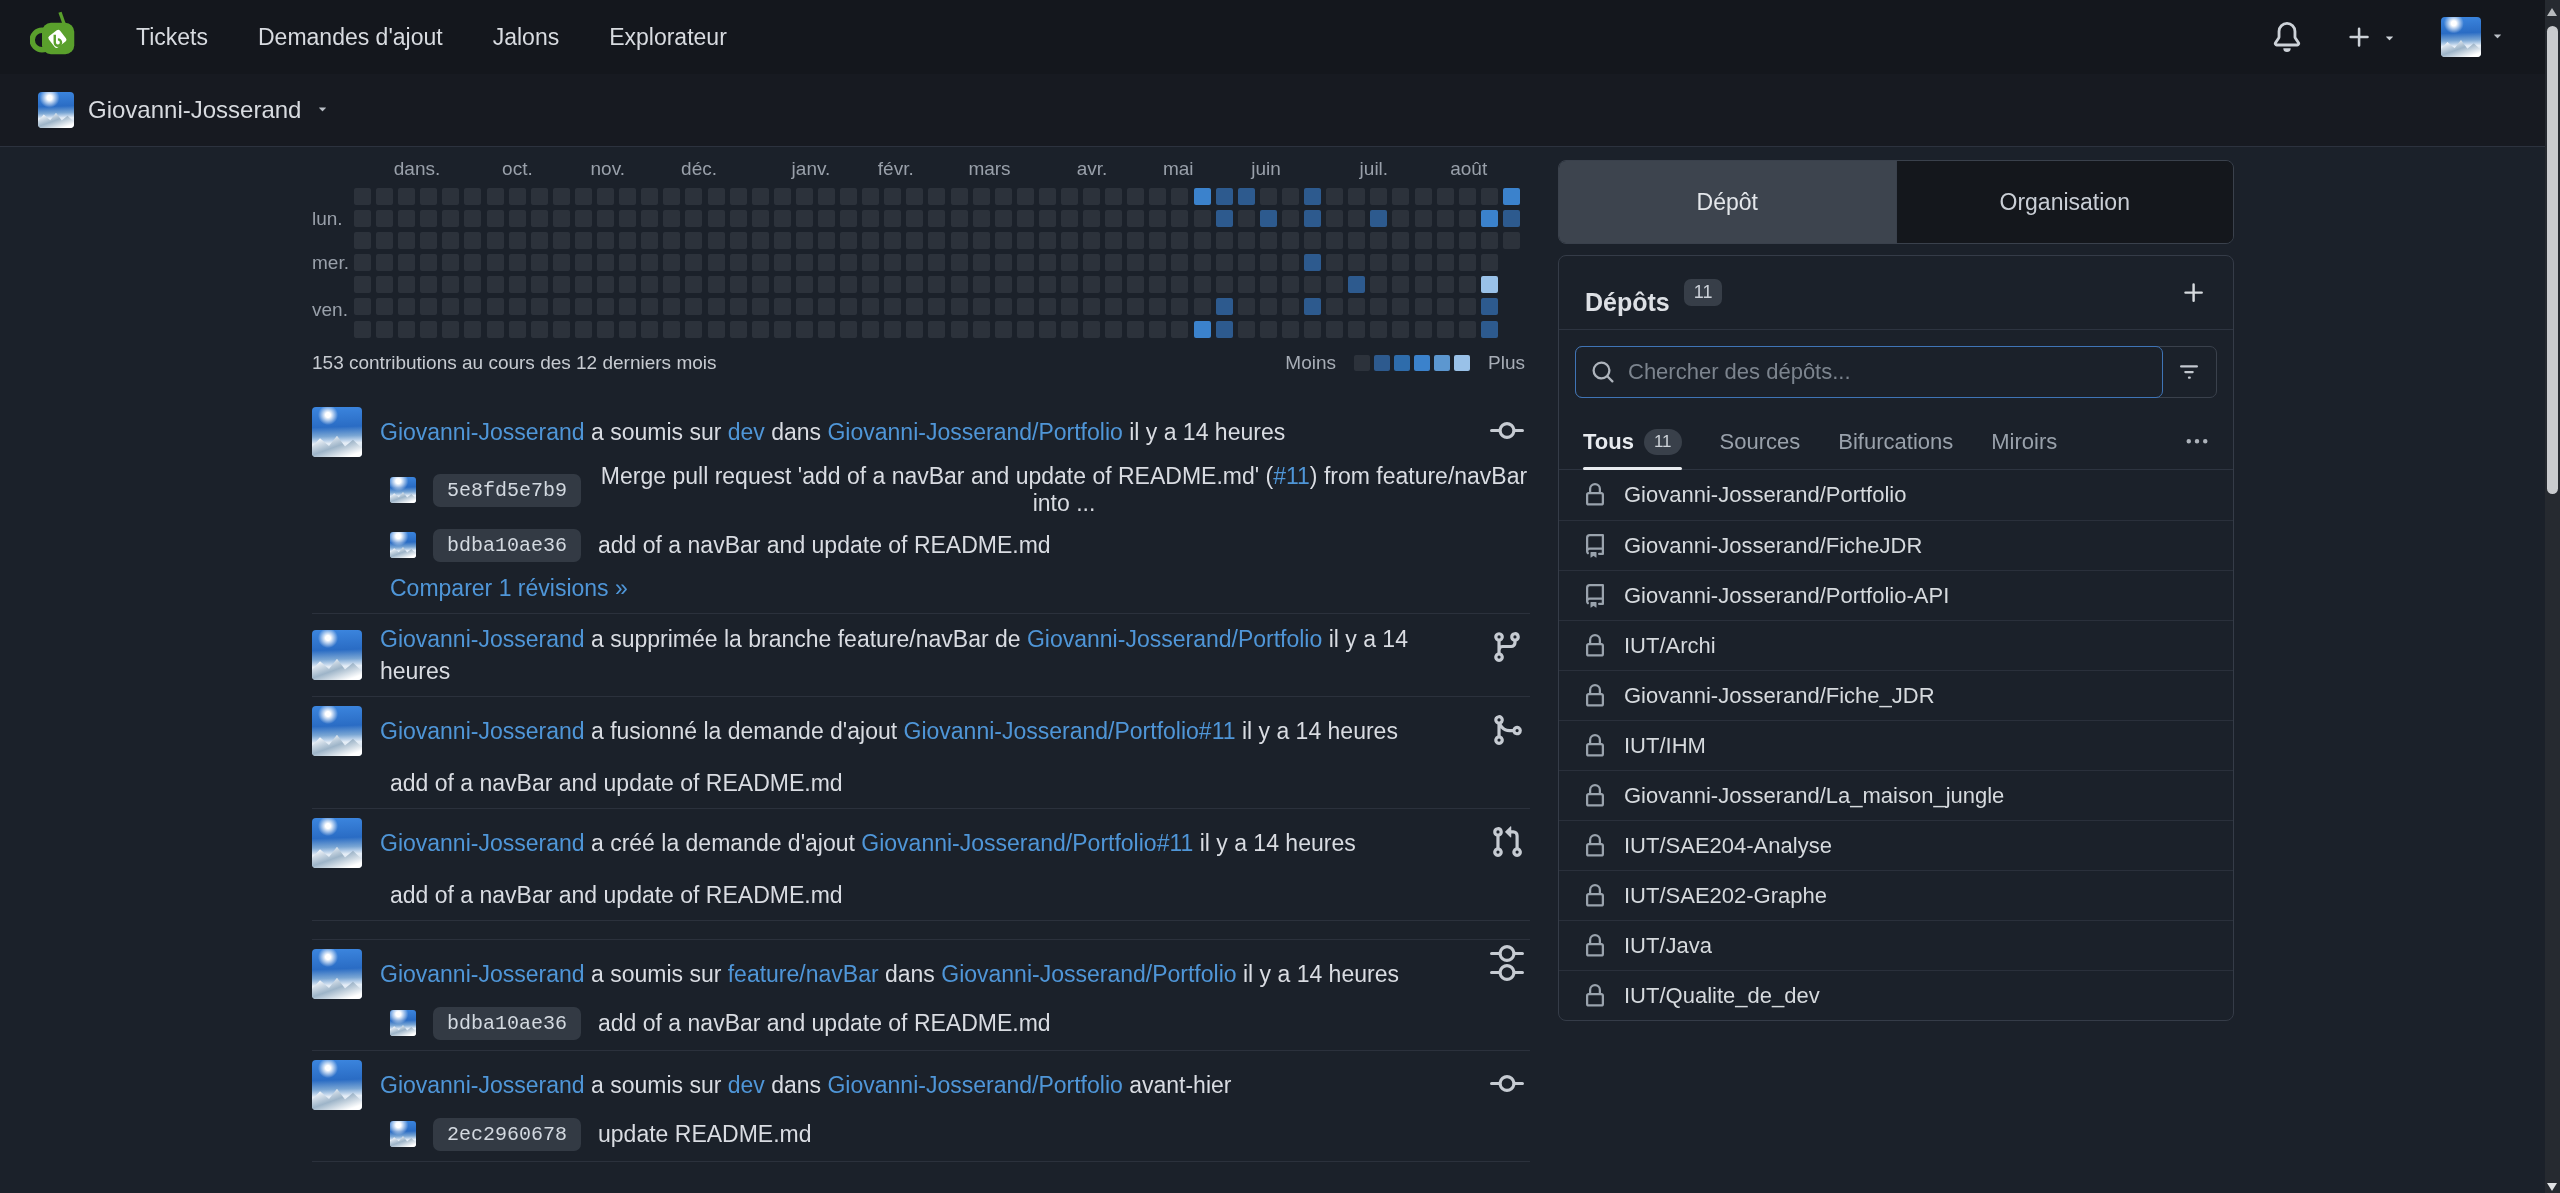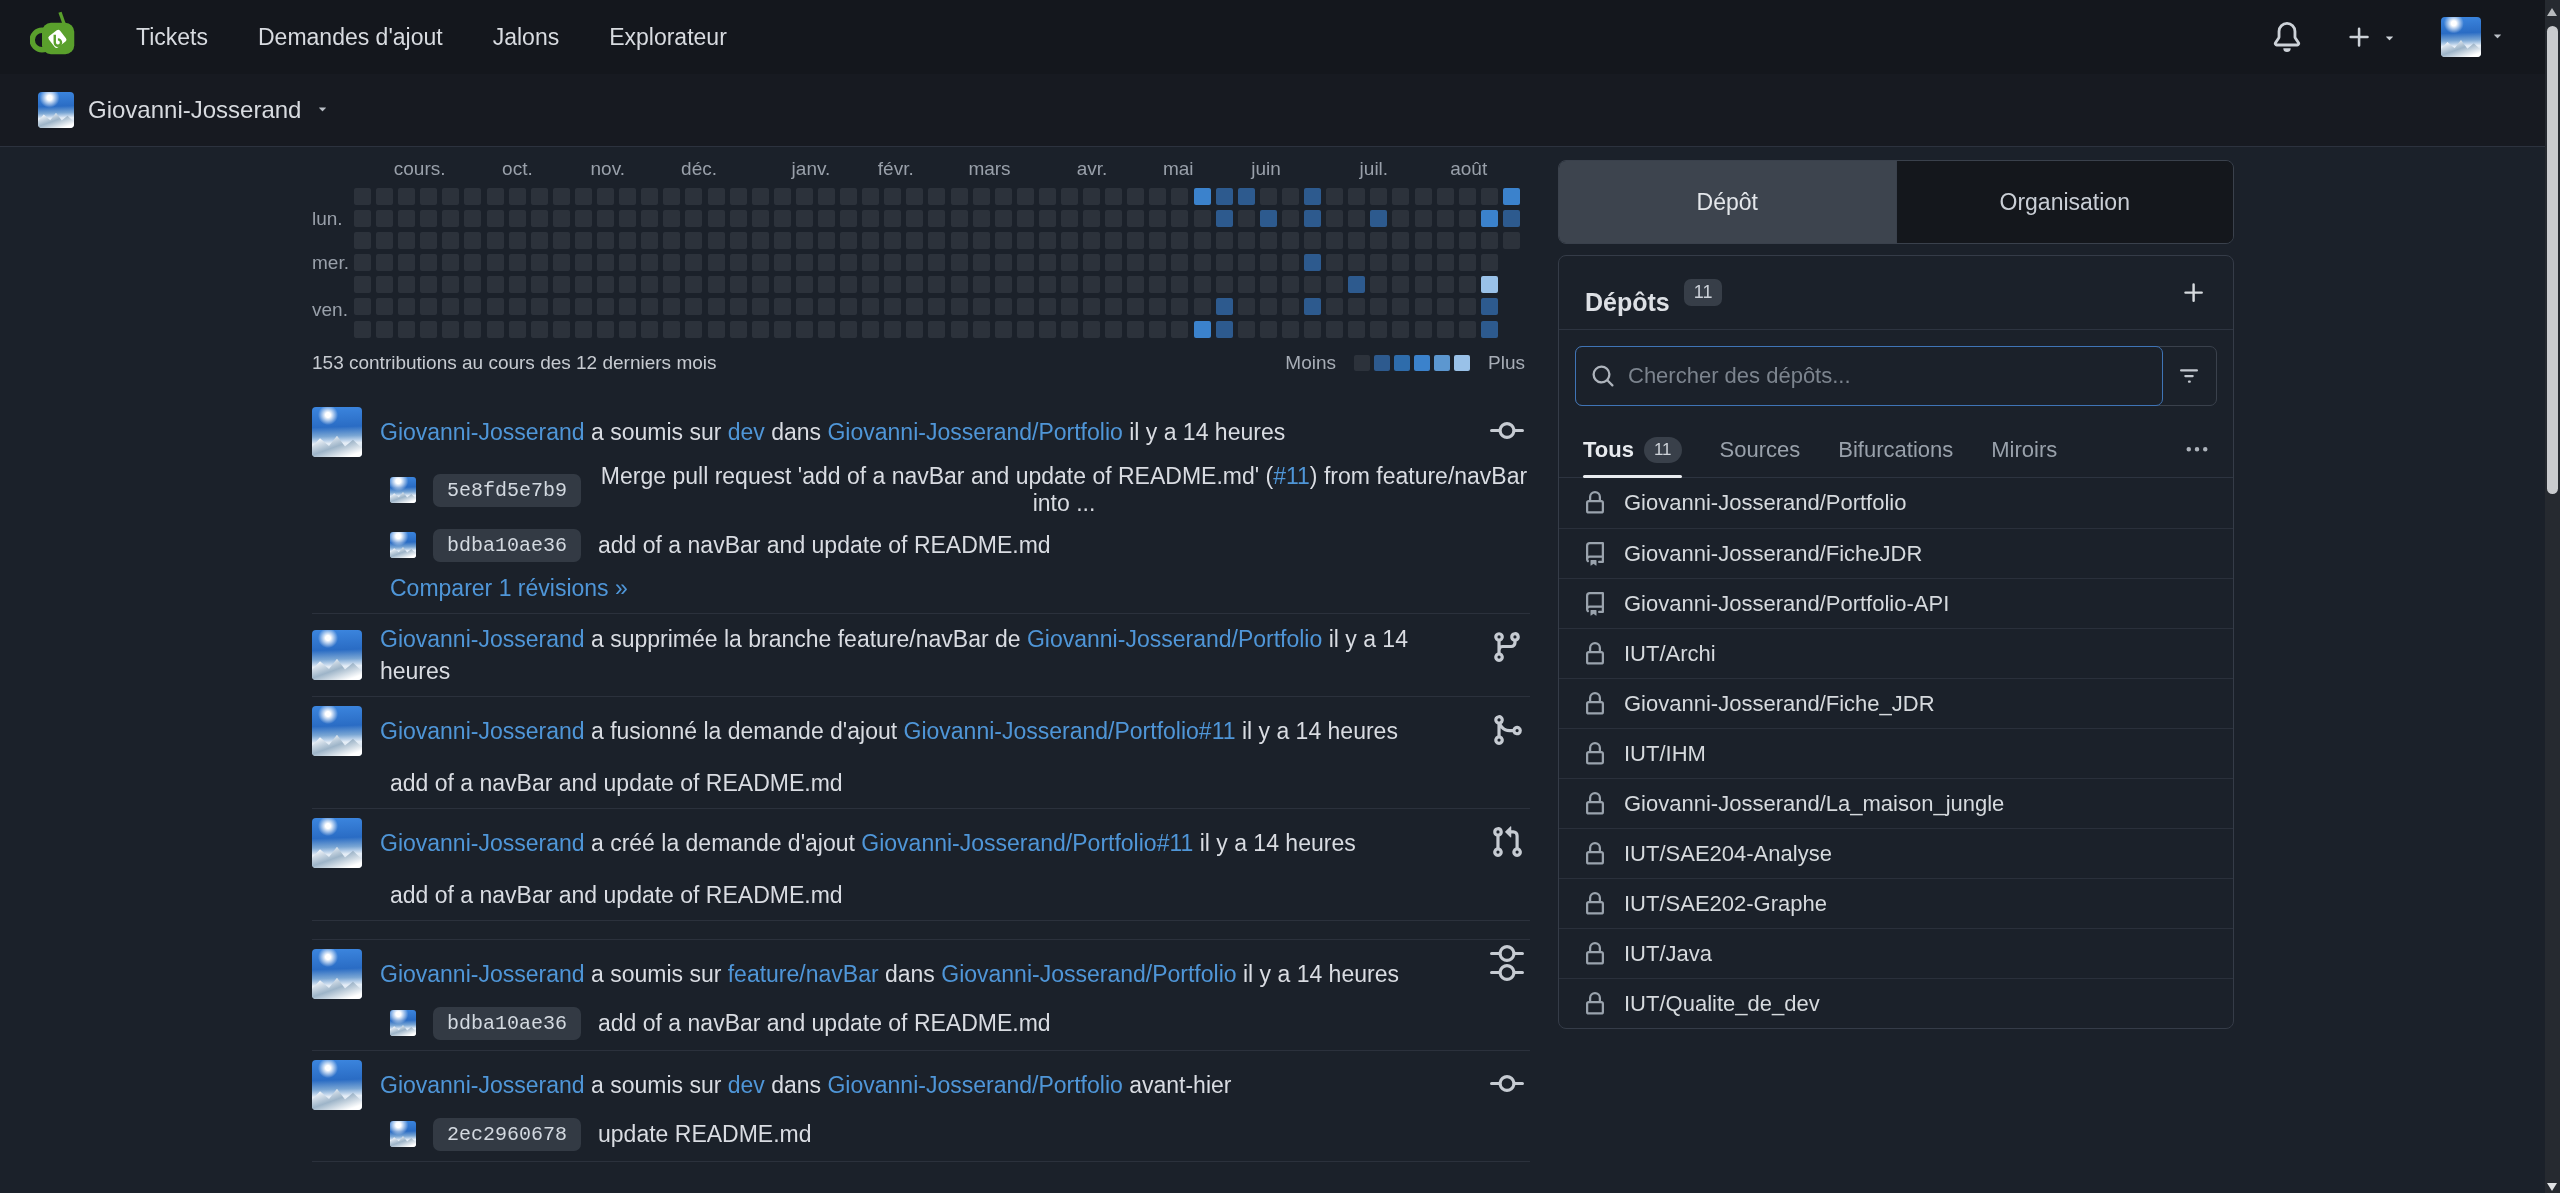--- a/index.html
+++ b/index.html
@@ -95,21 +95,21 @@
     border:1px solid #353c48; border-radius:8px; background:#1b212a;
   }
   .card-header { height:74px; display:flex; align-items:center; gap:14px; padding:0 26px; border-bottom:1px solid #2d3440; }
   .card-title { font-size:25px; font-weight:bold; color:#dde0e5;margin-top:20px; }
   .count-badge { background:#373e48; border-radius:7px; padding:3px 10px; font-size:18px; color:#ccd1d8; }
   .card-plus { margin-left:auto; color:#d6dade; cursor:pointer; display:flex; }
 
   .search-row { padding:16px 16px; display:flex; }
   .search-group { flex:1; display:flex; border:1px solid #3a414c; border-radius:7px; }
   .search-input-wrap {
-    flex:1; display:flex; align-items:center; gap:13px; height:60px;
+    flex:1; display:flex; align-items:center; gap:13px; height:52px;
     border:1px solid #3f74b6; border-radius:7px; margin:-1px; padding:0 15px; position:relative; z-index:1;
   }
   .search-input-wrap svg { color:#aeb4bc; flex:0 0 auto; }
   .search-input {
     flex:1; background:transparent; border:none; outline:none;
     color:#d9dce2; font-size:22px; font-family:"Liberation Sans", sans-serif;
   }
   .search-input::placeholder { color:#7c848e; }
   .filter-btn { width:54px; display:flex; align-items:center; justify-content:center; color:#c3c8cf; cursor:pointer; }
 
@@ -174,21 +174,21 @@
 <div class="crumb">
   <span class="avatar" style="width:36px;height:36px;"></span>
   <span class="crumb-name">Giovanni-Josserand</span>
   <span id="caret-crumb" class="caret"><svg width="15" height="15" viewBox="0 0 16 16" fill="currentColor">
         <path d="m4.427 7.427 3.396 3.396a.25.25 0 0 0 .354 0l3.396-3.396A.25.25 0 0 0 11.396 7H4.604a.25.25 0 0 0-.177.427Z"></path>
       </svg></span>
 </div>
 
 <div class="heatmap">
   <div id="hm-months">
-      <span class="hm-month" style="left:81.8px">cours.</span>
+      <span class="hm-month" style="left:81.8px">dans.</span>
       <span class="hm-month" style="left:190.1px">oct.</span>
       <span class="hm-month" style="left:278.5px">nov.</span>
       <span class="hm-month" style="left:369.1px">déc.</span>
       <span class="hm-month" style="left:479.6px">janv.</span>
       <span class="hm-month" style="left:565.8px">févr.</span>
       <span class="hm-month" style="left:656.4px">mars</span>
       <span class="hm-month" style="left:764.7px">avr.</span>
       <span class="hm-month" style="left:850.9px">mai</span>
       <span class="hm-month" style="left:939.3px">juin</span>
       <span class="hm-month" style="left:1047.6px">juil.</span>

